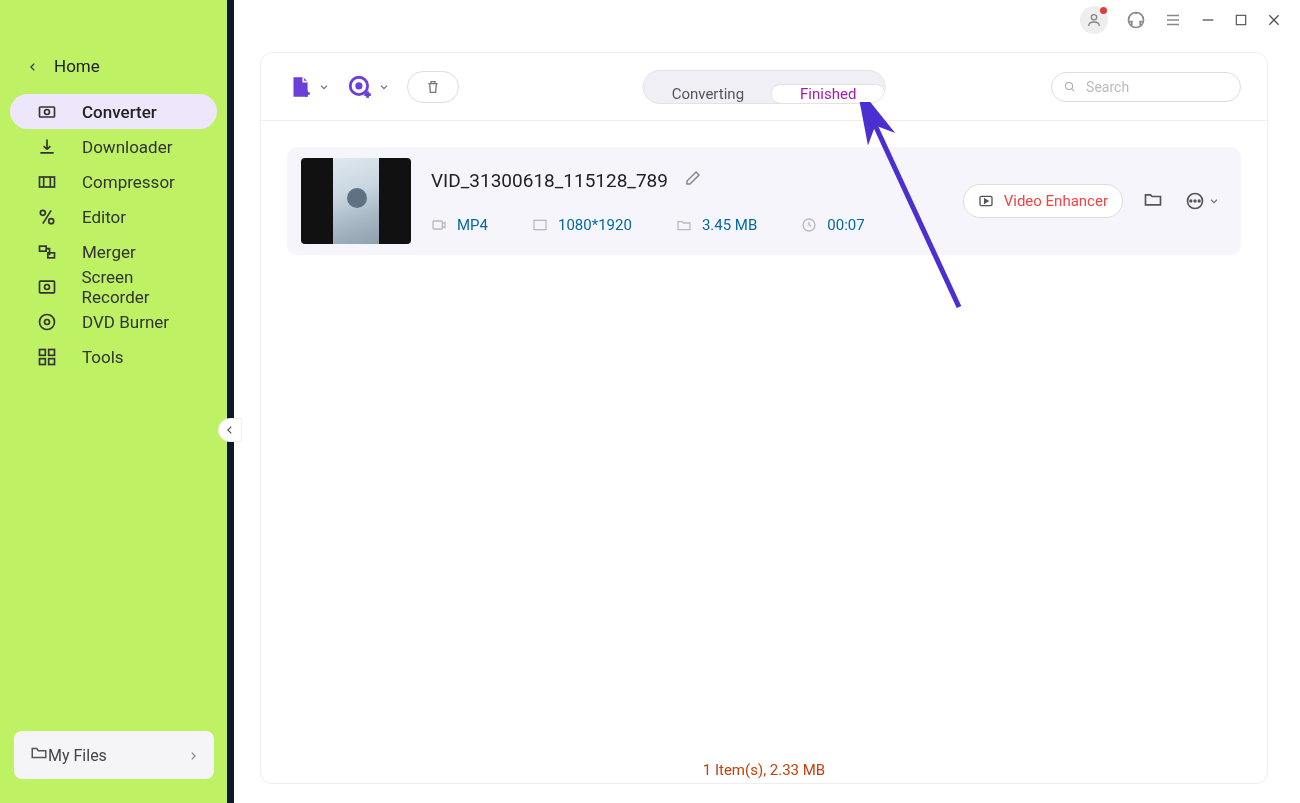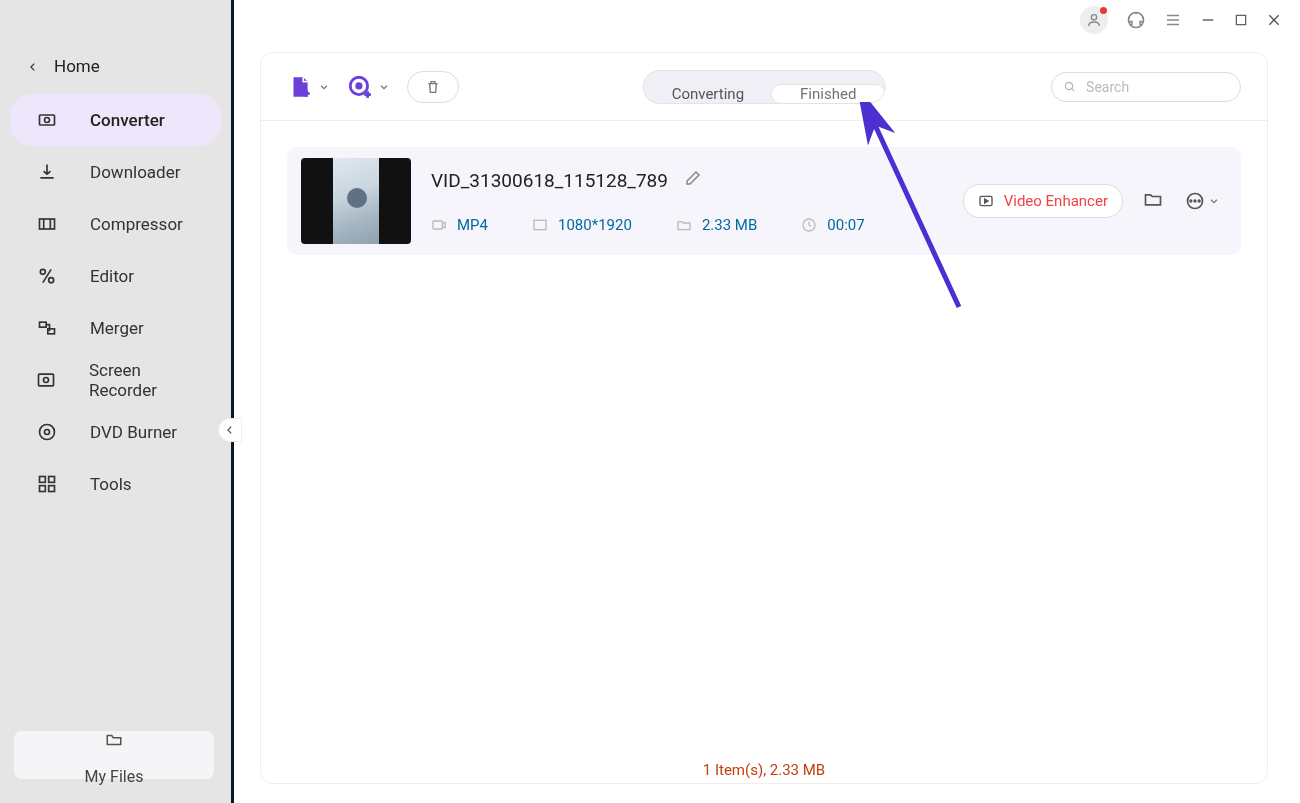--- a/index.html
+++ b/index.html
@@ -29,61 +29,59 @@
   background: #e53935;
   border-radius: 50%;
 }
 .titlebar svg { display:block; }
 
 .sidebar {
   position: absolute;
   left: 0; top: 0;
   width: 234px;
   height: 100%;
-  background: #e5e5e5;
-  border-right: 3px solid #0f172a;
+  background: #bef264;
+  border-right: 7px solid #0f172a;
   padding-top: 40px;
 }
 .sidebar .home-row {
   display:flex; align-items:center;
   gap: 16px;
   padding: 16px 28px 18px 28px;
   font-size: 17px;
   color: #222;
 }
 .nav-item {
   display:flex; align-items:center;
-  gap: 32px;
+  gap: 24px;
   padding: 12px 14px 12px 26px;
   margin: 0 10px;
-  height: 52px;
+  height: 35px;
   border-radius: 22px;
   font-size: 17px;
   color: #333;
   cursor: pointer;
 }
 .nav-item.active {
   background: #eee7fc;
   color: #222;
   font-weight: 500;
 }
 .nav-icon { width: 22px; display:flex; justify-content:center; color:#444; }
 
 .my-files {
   position: absolute;
   left: 14px; bottom: 24px;
   width: 200px;
   height: 48px;
   background: #f5f5f7;
   border-radius: 8px;
   display:flex; align-items:center;
-  gap: 14px;
   padding: 0 16px;
   color:#444;
-  flex-direction:column;
 }
 .my-files .chev { margin-left:auto; color:#888; }
 
 .sidebar-collapse {
   position:absolute;
   left: 218px;
   top: 418px;
   width: 24px; height: 24px;
   background:#fff;
   border:1px solid #eee;
@@ -132,21 +130,21 @@
 }
 .seg div {
   padding: 0 28px;
   display:flex;align-items:center;
   font-size:15px;
   color:#555;
 }
 .seg div.active {
   background:#fff;
   border-radius:18px;
-  color:#737373;
+  color:#a21caf;
   border:1px solid #e3e3e3;
   margin:-1px;
 }
 .search {
   margin-left:auto;
   width: 190px;
   height: 30px;
   border:1px solid #ddd;
   border-radius: 16px;
   display:flex;align-items:center;
@@ -441,21 +439,21 @@
         <span class="meta">
           <svg width="16" height="16" viewBox="0 0 24 24" fill="none" stroke="#bbb" stroke-width="2">
               <rect x="3" y="5" width="18" height="14"></rect>
             </svg>
           <span>1080*1920</span>
         </span>
         <span class="meta">
           <svg width="16" height="16" viewBox="0 0 24 24" fill="none" stroke="#bbb" stroke-width="2">
               <path d="M3 7h6l2 2h10v10H3z"></path>
             </svg>
-          <span>2.33 MB</span>
+          <span>3.45 MB</span>
         </span>
         <span class="meta">
           <svg width="16" height="16" viewBox="0 0 24 24" fill="none" stroke="#bbb" stroke-width="2">
               <circle cx="12" cy="12" r="9"></circle>
               <path d="M12 7v5l3 2"></path>
             </svg>
           <span>00:07</span>
         </span>
       </div>
     </div>

